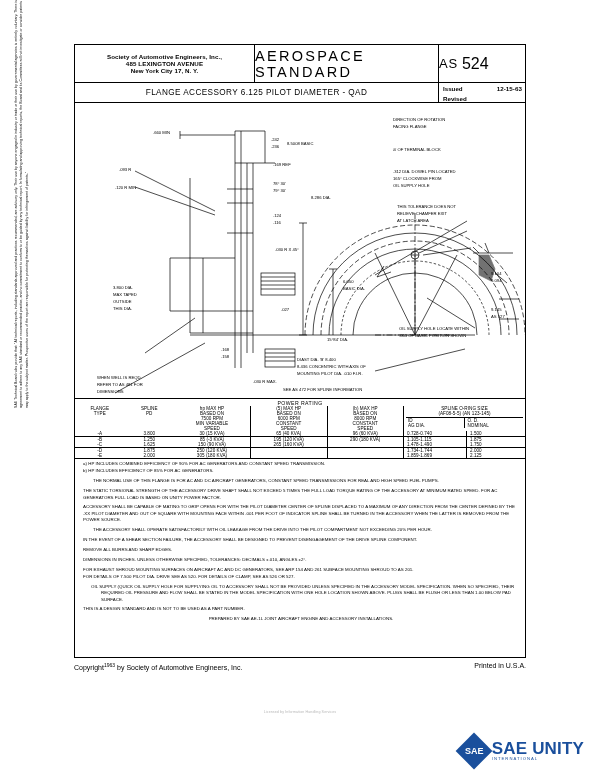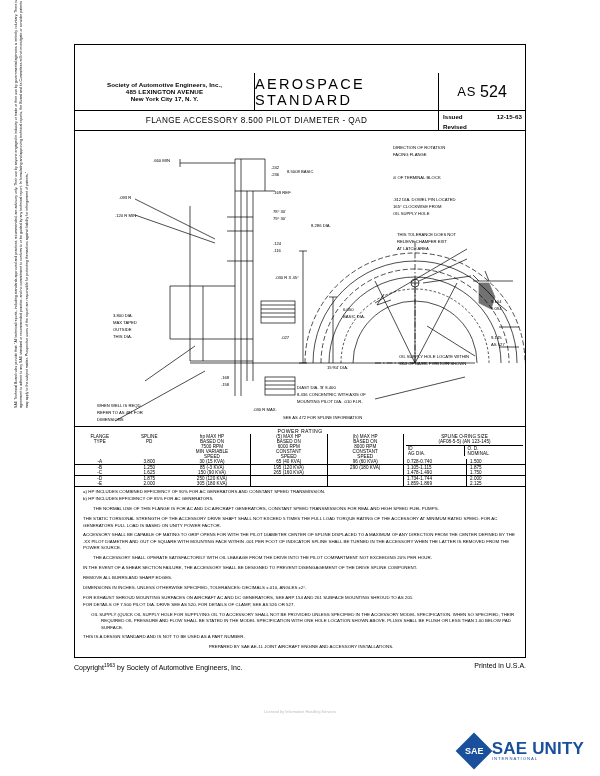--- a/index.html
+++ b/index.html
@@ -24,21 +24,20 @@
     width: 452px;
     height: 614px;
     border: 1px solid #000;
     box-sizing: border-box;
   }
   .hdr-row1 {
     display: flex;
     height: 38px;
     border-bottom: 1px solid #000;
     box-sizing: border-box;
-    margin-top: 28px;
   }
   .hdr-soc {
     width: 180px;
     border-right: 1px solid #000;
     box-sizing: border-box;
     display: flex;
     flex-direction: column;
     align-items: center;
     justify-content: center;
     line-height: 1.18;
@@ -54,21 +53,20 @@
     align-items: center;
     justify-content: center;
     font-size: 14.5px;
     letter-spacing: .16em;
   }
   .hdr-num {
     width: 86px;
     box-sizing: border-box;
     display: flex;
     align-items: center;
-    justify-content: center;
     gap: 4px;
   }
   .hdr-num .pfx { font-size: 13px; letter-spacing: .06em;}
   .hdr-num .val { font-size: 16px; font-weight: normal; }
 
   .hdr-row2 {
     display: flex;
     height: 20px;
     border-bottom: 1px solid #000;
     box-sizing: border-box;
@@ -217,21 +215,21 @@
         <div class="l3">New York City 17, N. Y.</div>
       </div>
       <div class="hdr-as">AEROSPACE STANDARD</div>
       <div class="hdr-num">
         <span class="pfx">AS</span>
         <span class="val">524</span>
       </div>
     </div>
 
     <div class="hdr-row2">
-      <div class="hdr-title">FLANGE ACCESSORY 8.500 PILOT DIAMETER - QAD</div>
+      <div class="hdr-title">FLANGE ACCESSORY 6.125 PILOT DIAMETER - QAD</div>
       <div class="hdr-dates">
         <div class="r">
           <span>Issued</span>
           <span>12-15-63</span>
         </div>
         <div class="r">
           <span>Revised</span>
           <span></span>
         </div>
       </div>

